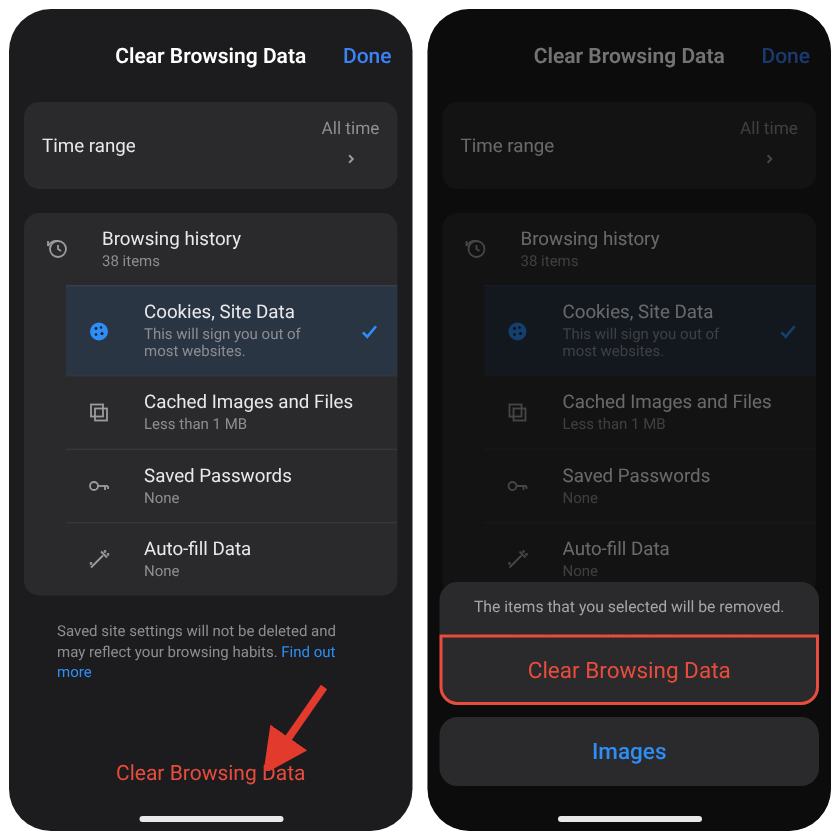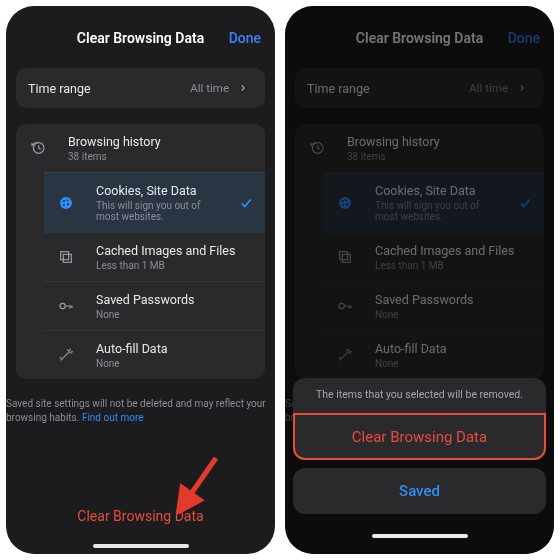--- a/index.html
+++ b/index.html
@@ -78,51 +78,51 @@
     display: flex; align-items: center; justify-content: center;
   }
   .row.selected {
     background: rgba(46, 142, 247, 0.12);
   }
   .row.selected .icon { color: #2e8ef7; }
   .row .labels { flex: 1 1 auto; min-width: 0; }
   .row .lbl-title { color: #e9e9eb; font-size: 12.5px; line-height: 1.2; }
   .row .lbl-sub   { color: #8d8d93; font-size: 10px; margin-top: 2px; line-height: 1.1; }
   .row .tail {
-    color: #8d8d93; font-size: 11.5px; display: flex; align-items: center; gap: 4px;
+    color: #8d8d93; font-size: 11.5px; display: flex; align-items: center; gap: 4px; flex-direction: column;
   }
   .row .check {
     color: #2e8ef7;
     width: 16px; height: 16px;
     display: flex; align-items: center; justify-content: center;
   }
   .footnote {
     color: #8d8d93;
     font-size: 10px;
     line-height: 1.35;
-    margin: 10px 0;
+    margin: 10px 32px;
   }
   .footnote .link { color: #2e8ef7; }
   .bottom-action {
     margin-top: auto;
     text-align: center;
     color: #e84c3d;
     font-size: 14px;
     padding: 18px 0 30px;
     position: relative;
   }
   .home-indicator {
     position: absolute; bottom: 6px; left: 50%; transform: translateX(-50%);
     width: 96px; height: 4px; border-radius: 3px;
     background: #e9e9eb;
   }
   
   .sheet {
     position: absolute;
-    left: 0; right: 0; bottom: 10px;
+    left: 0; right: 0; bottom: 0;
     z-index: 10;
     padding: 8px 8px 30px;
   }
   .sheet-msg {
     text-align: center;
     color: #a5a5ab;
     font-size: 10.5px;
     padding: 10px 16px 12px;
     background: #2a2a2c;
     border-radius: 12px 12px 0 0;
@@ -385,18 +385,18 @@
     </div>
 
     <div class="footnote">
       <span>Saved site settings will not be deleted and may reflect your browsing habits. </span><span class="link">Find out more</span>
     </div>
 
     <div class="sheet">
       <div class="sheet-msg">The items that you selected will be removed.</div>
       <div class="sheet-btn clear highlight">Clear Browsing Data</div>
       <div class="sheet-gap"></div>
-      <div class="sheet-btn cancel">Saved</div>
+      <div class="sheet-btn cancel">Images</div>
       <div class="home-indicator"></div>
     </div>
   </div>
 
 </div>
 
 </body></html>

